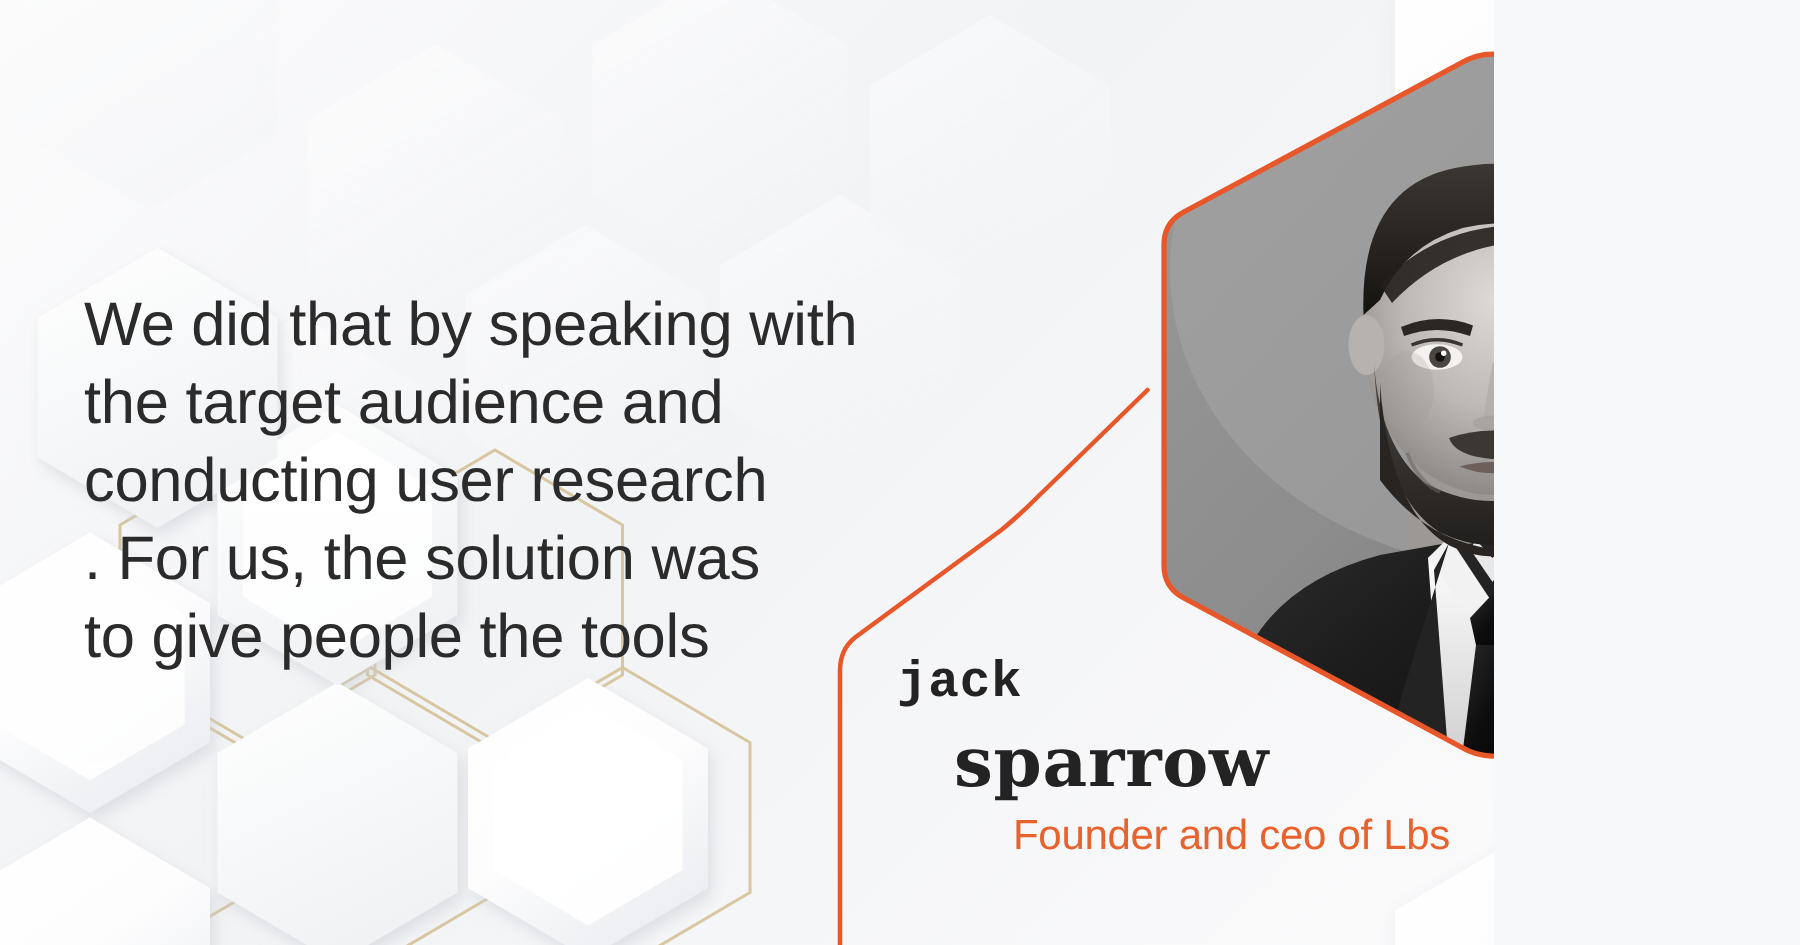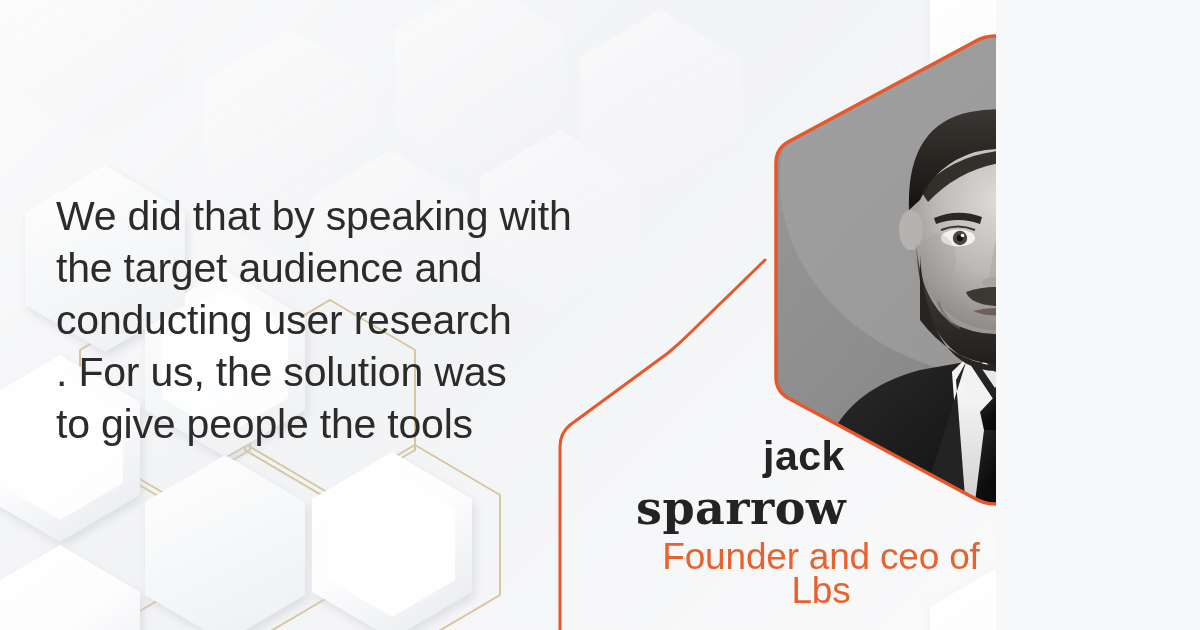--- a/index.html
+++ b/index.html
@@ -43,42 +43,42 @@
 
   
   #name-block {
     position:absolute;
     left:590px; top:430px;
     width:420px;
     z-index:7;
     text-align:center;
   }
   #name-first {
-    font-family:Liberation Sans, sans-serif;
+    font-family:Liberation Mono, monospace;
     font-weight:700;
-    font-size:41px;
+    font-size:34px;
     line-height:52px;
     color:#232323;
     letter-spacing:0.5px;
-    text-align:center;
+    text-align:left;
     margin-left:8px;
   }
   #name-last {
     font-family:"DejaVu Serif", serif;
     font-weight:700;
     font-size:46px;
     line-height:52px;
     color:#232323;
     letter-spacing:0.5px;
     text-align:left;
     margin-left:46px;
   }
   #role {
     margin-top:6px;
-    font-size:37px;
+    font-size:28px;
     line-height:34px;
     color:#e8622e;
     font-weight:400;
     text-align:center;
     margin-left:42px;
     letter-spacing:-0.2px;
   }
 
   
   #portrait-wrap {

